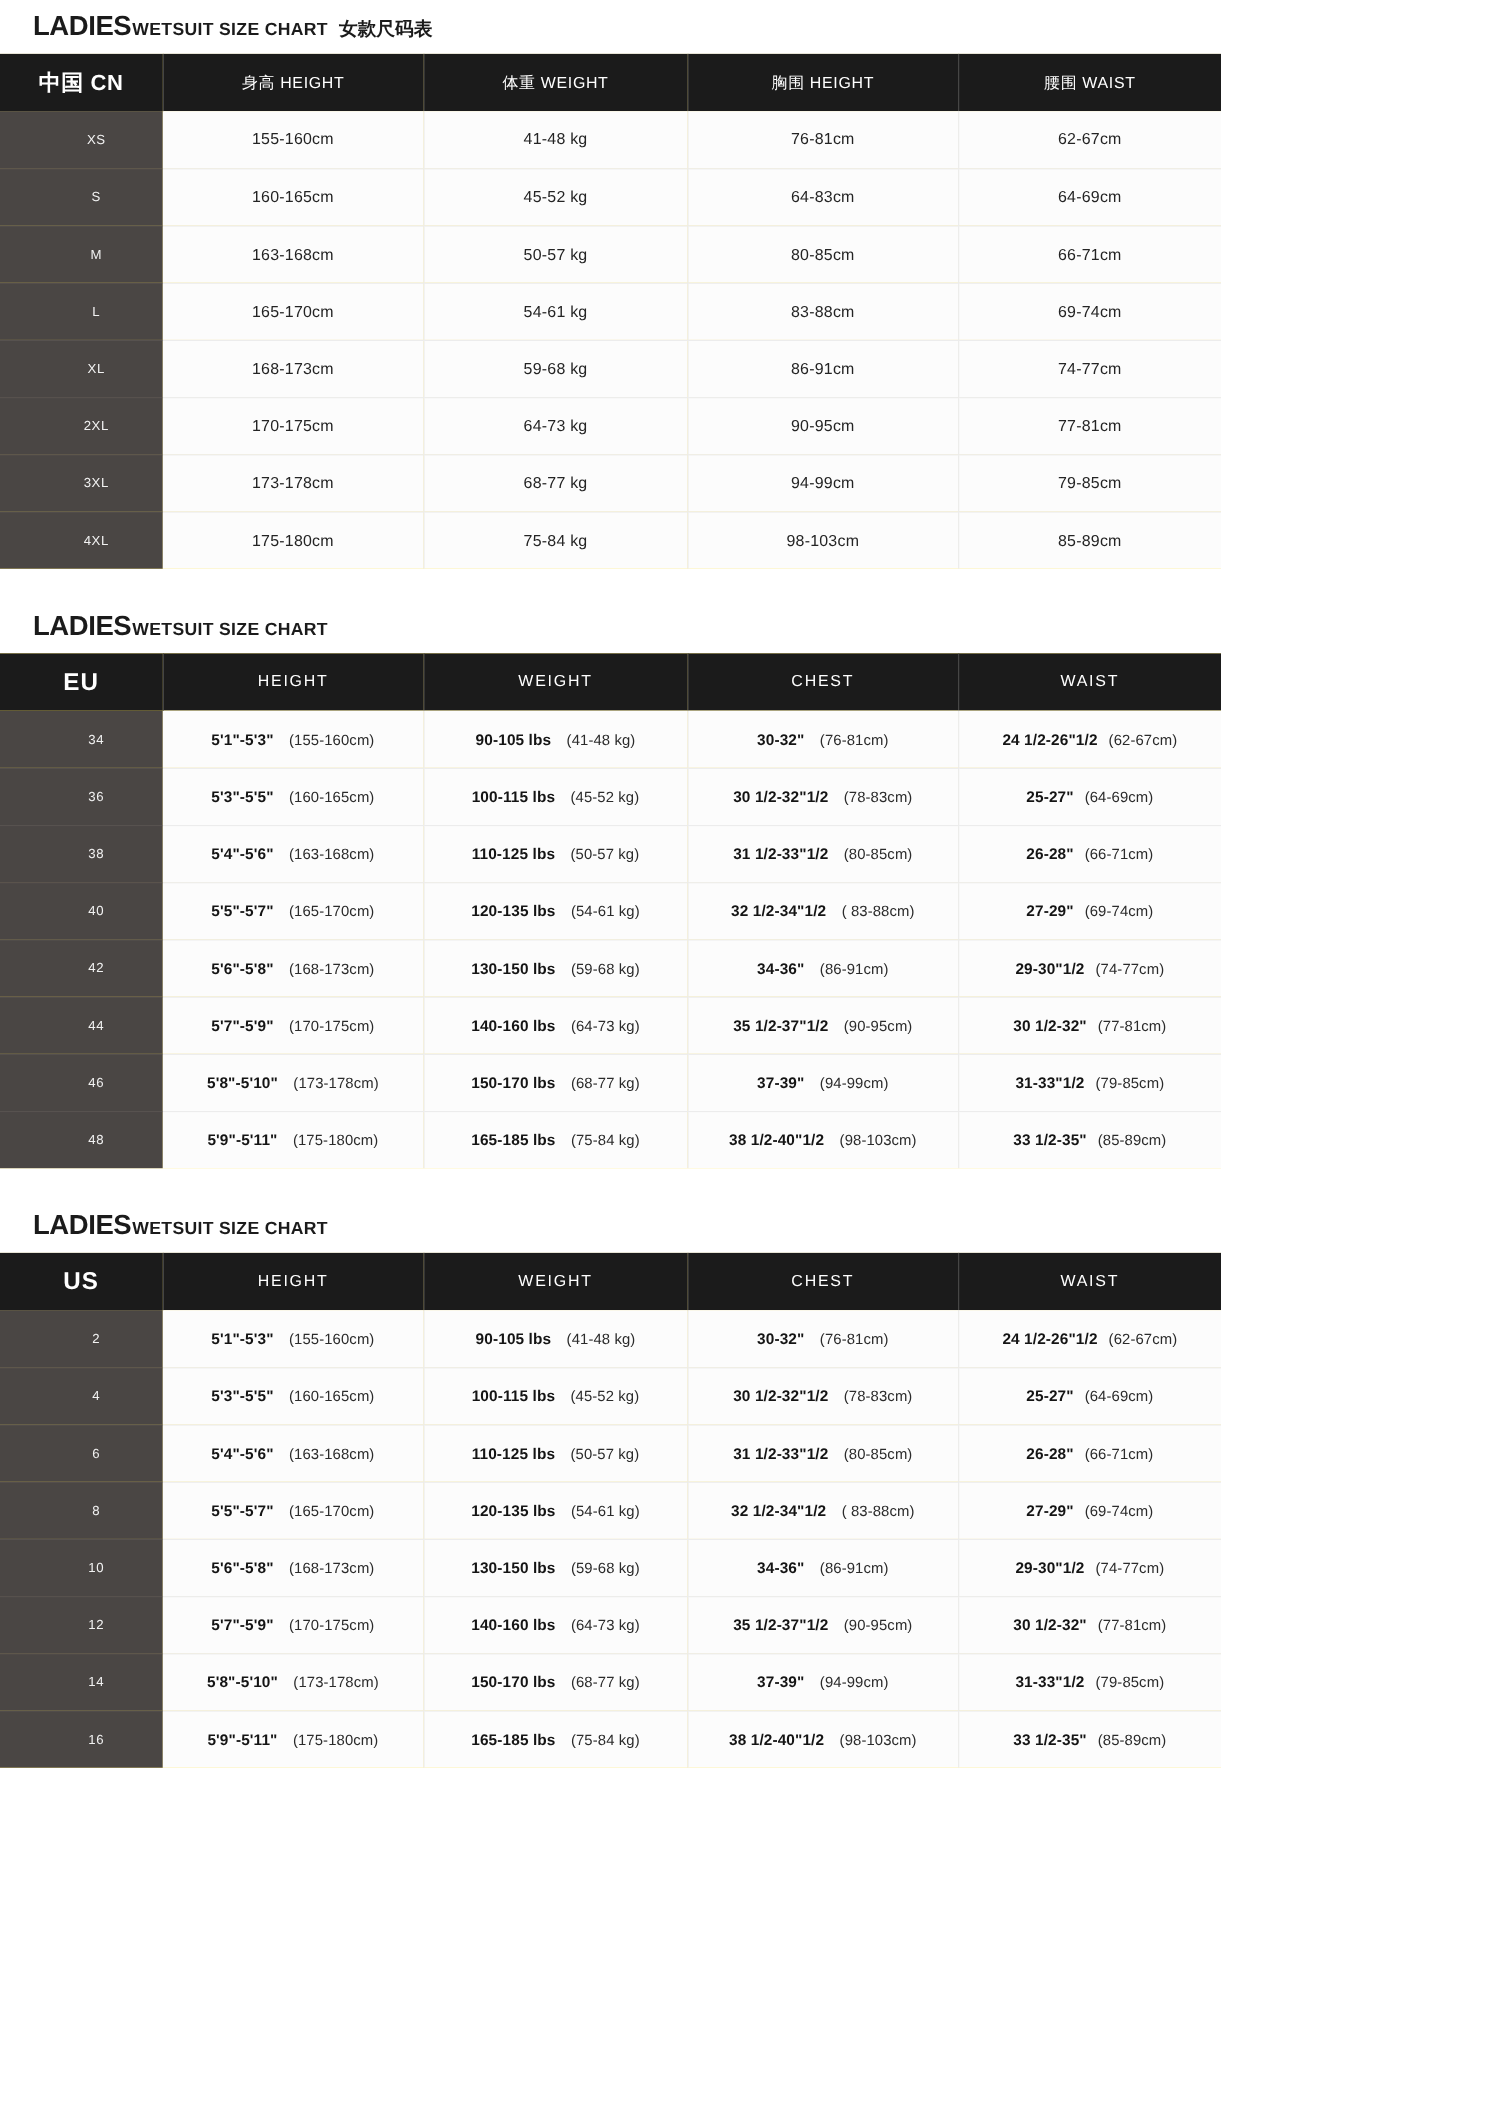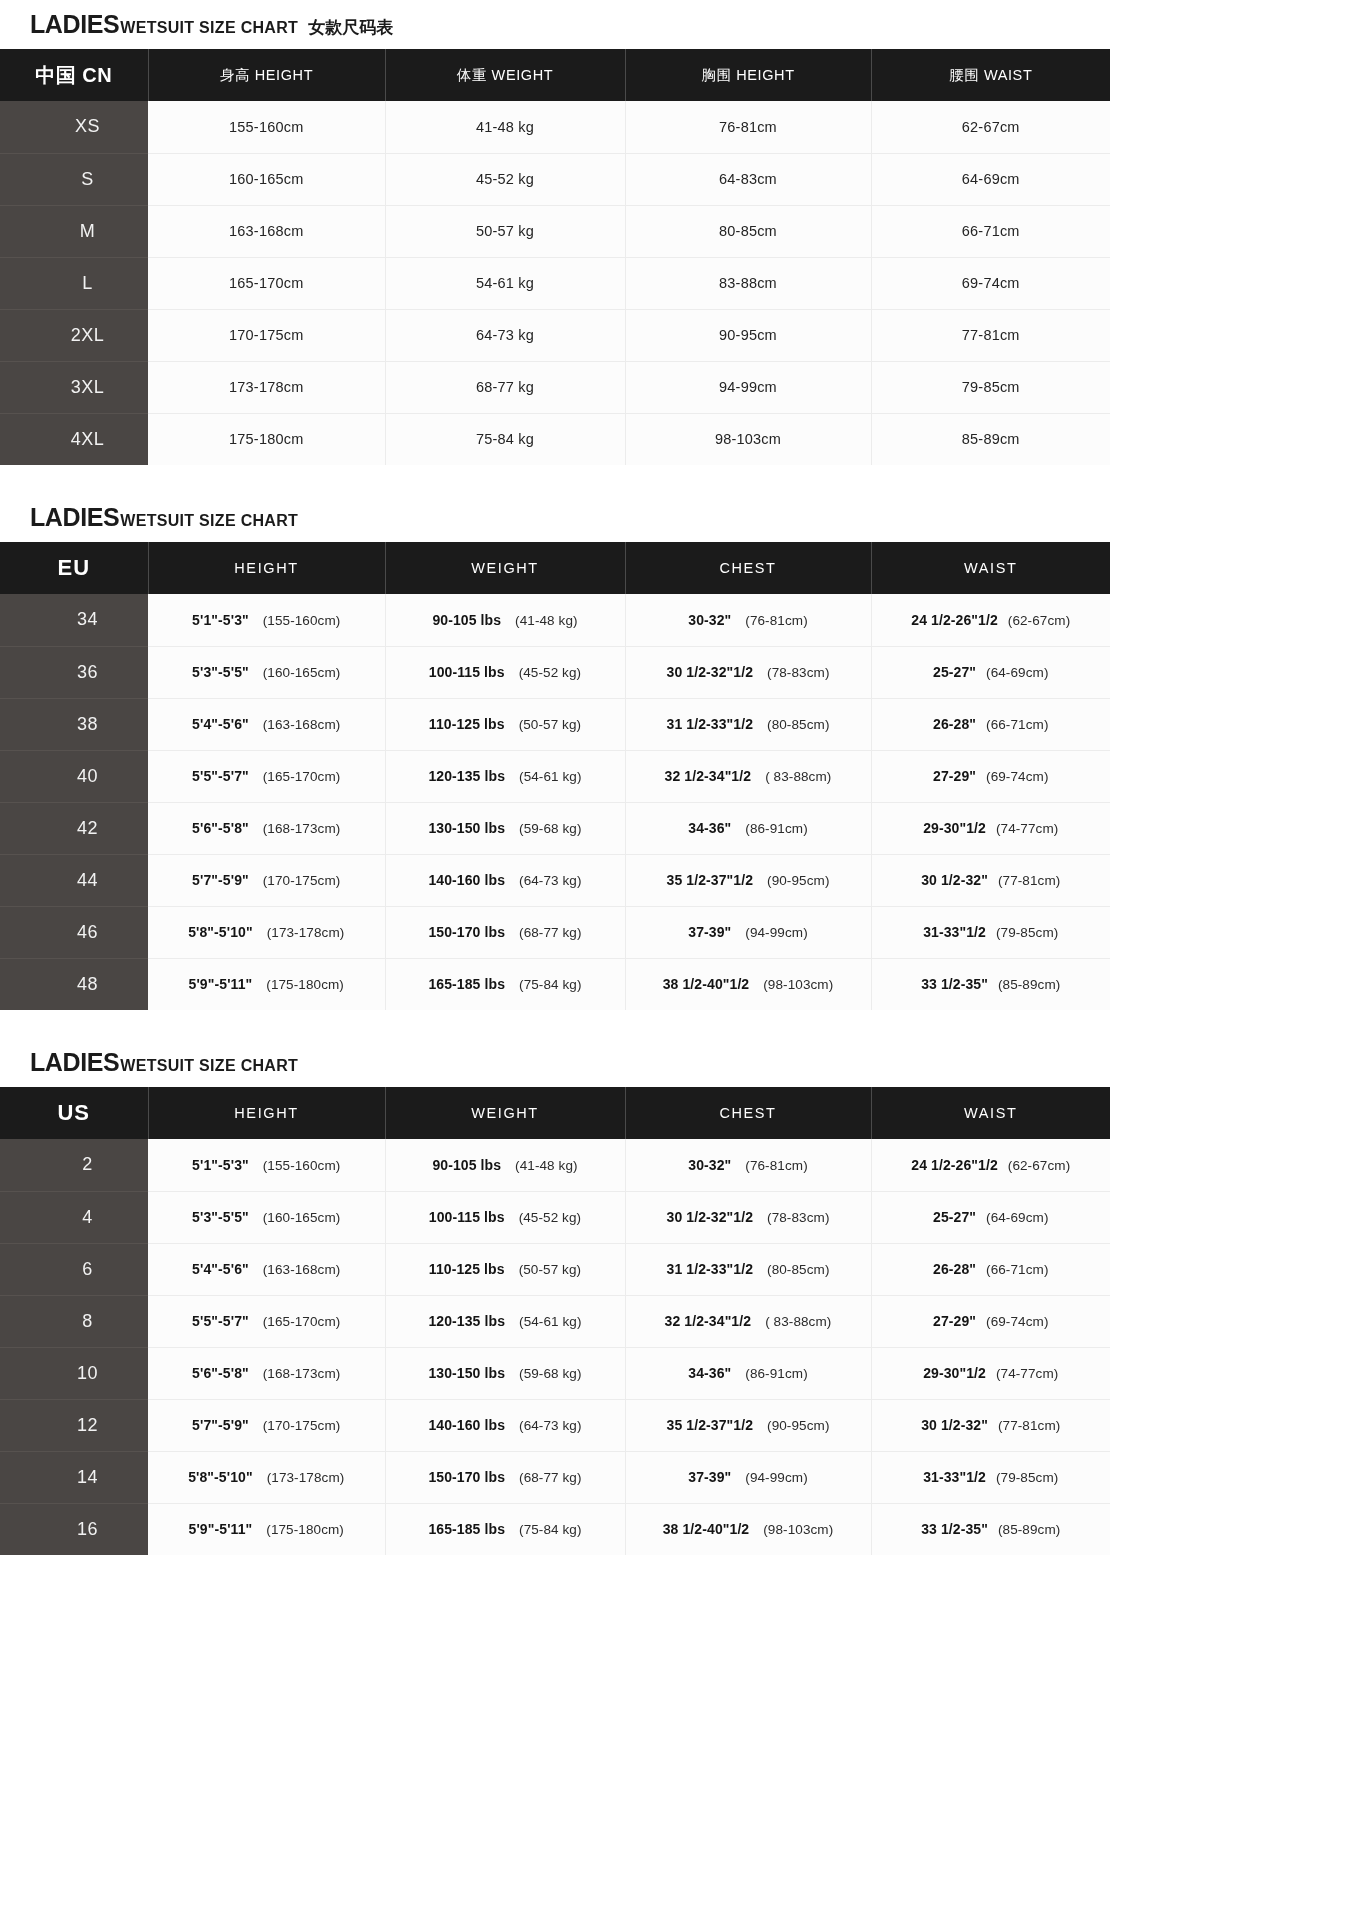--- a/index.html
+++ b/index.html
@@ -87,21 +87,21 @@
     border-right: 1px solid #ececec;
     font-size: 14px;
     color: #242424;
     background: #fcfcfc;
   }
   tbody td:last-child { border-right: none; }
   tbody tr:last-child td { border-bottom: none; }
   tbody td.size-cell {
     background: #4a4644;
     color: #f2f2f2;
-    font-size: 18px;
+    font-size: 12px;
     border-right: none;
     border-bottom: 1px solid #57524f;
     letter-spacing: 0.5px;
     padding-left: 27px;
   }
   tbody tr:last-child td.size-cell { border-bottom: none; }
 
   
   .m-val { font-size: 14.5px; letter-spacing: 0.2px; }
 
@@ -178,20 +178,27 @@
             <td><span class="m-val">66-71cm</span></td>
           </tr>
           <tr>
             <td class="size-cell">L</td>
             <td><span class="m-val">165-170cm</span></td>
             <td><span class="m-val">54-61 kg</span></td>
             <td><span class="m-val">83-88cm</span></td>
             <td><span class="m-val">69-74cm</span></td>
           </tr>
           <tr>
+            <td class="size-cell">XL</td>
+            <td><span class="m-val">168-173cm</span></td>
+            <td><span class="m-val">59-68 kg</span></td>
+            <td><span class="m-val">86-91cm</span></td>
+            <td><span class="m-val">74-77cm</span></td>
+          </tr>
+          <tr>
             <td class="size-cell">2XL</td>
             <td><span class="m-val">170-175cm</span></td>
             <td><span class="m-val">64-73 kg</span></td>
             <td><span class="m-val">90-95cm</span></td>
             <td><span class="m-val">77-81cm</span></td>
           </tr>
           <tr>
             <td class="size-cell">3XL</td>
             <td><span class="m-val">173-178cm</span></td>
             <td><span class="m-val">68-77 kg</span></td>

